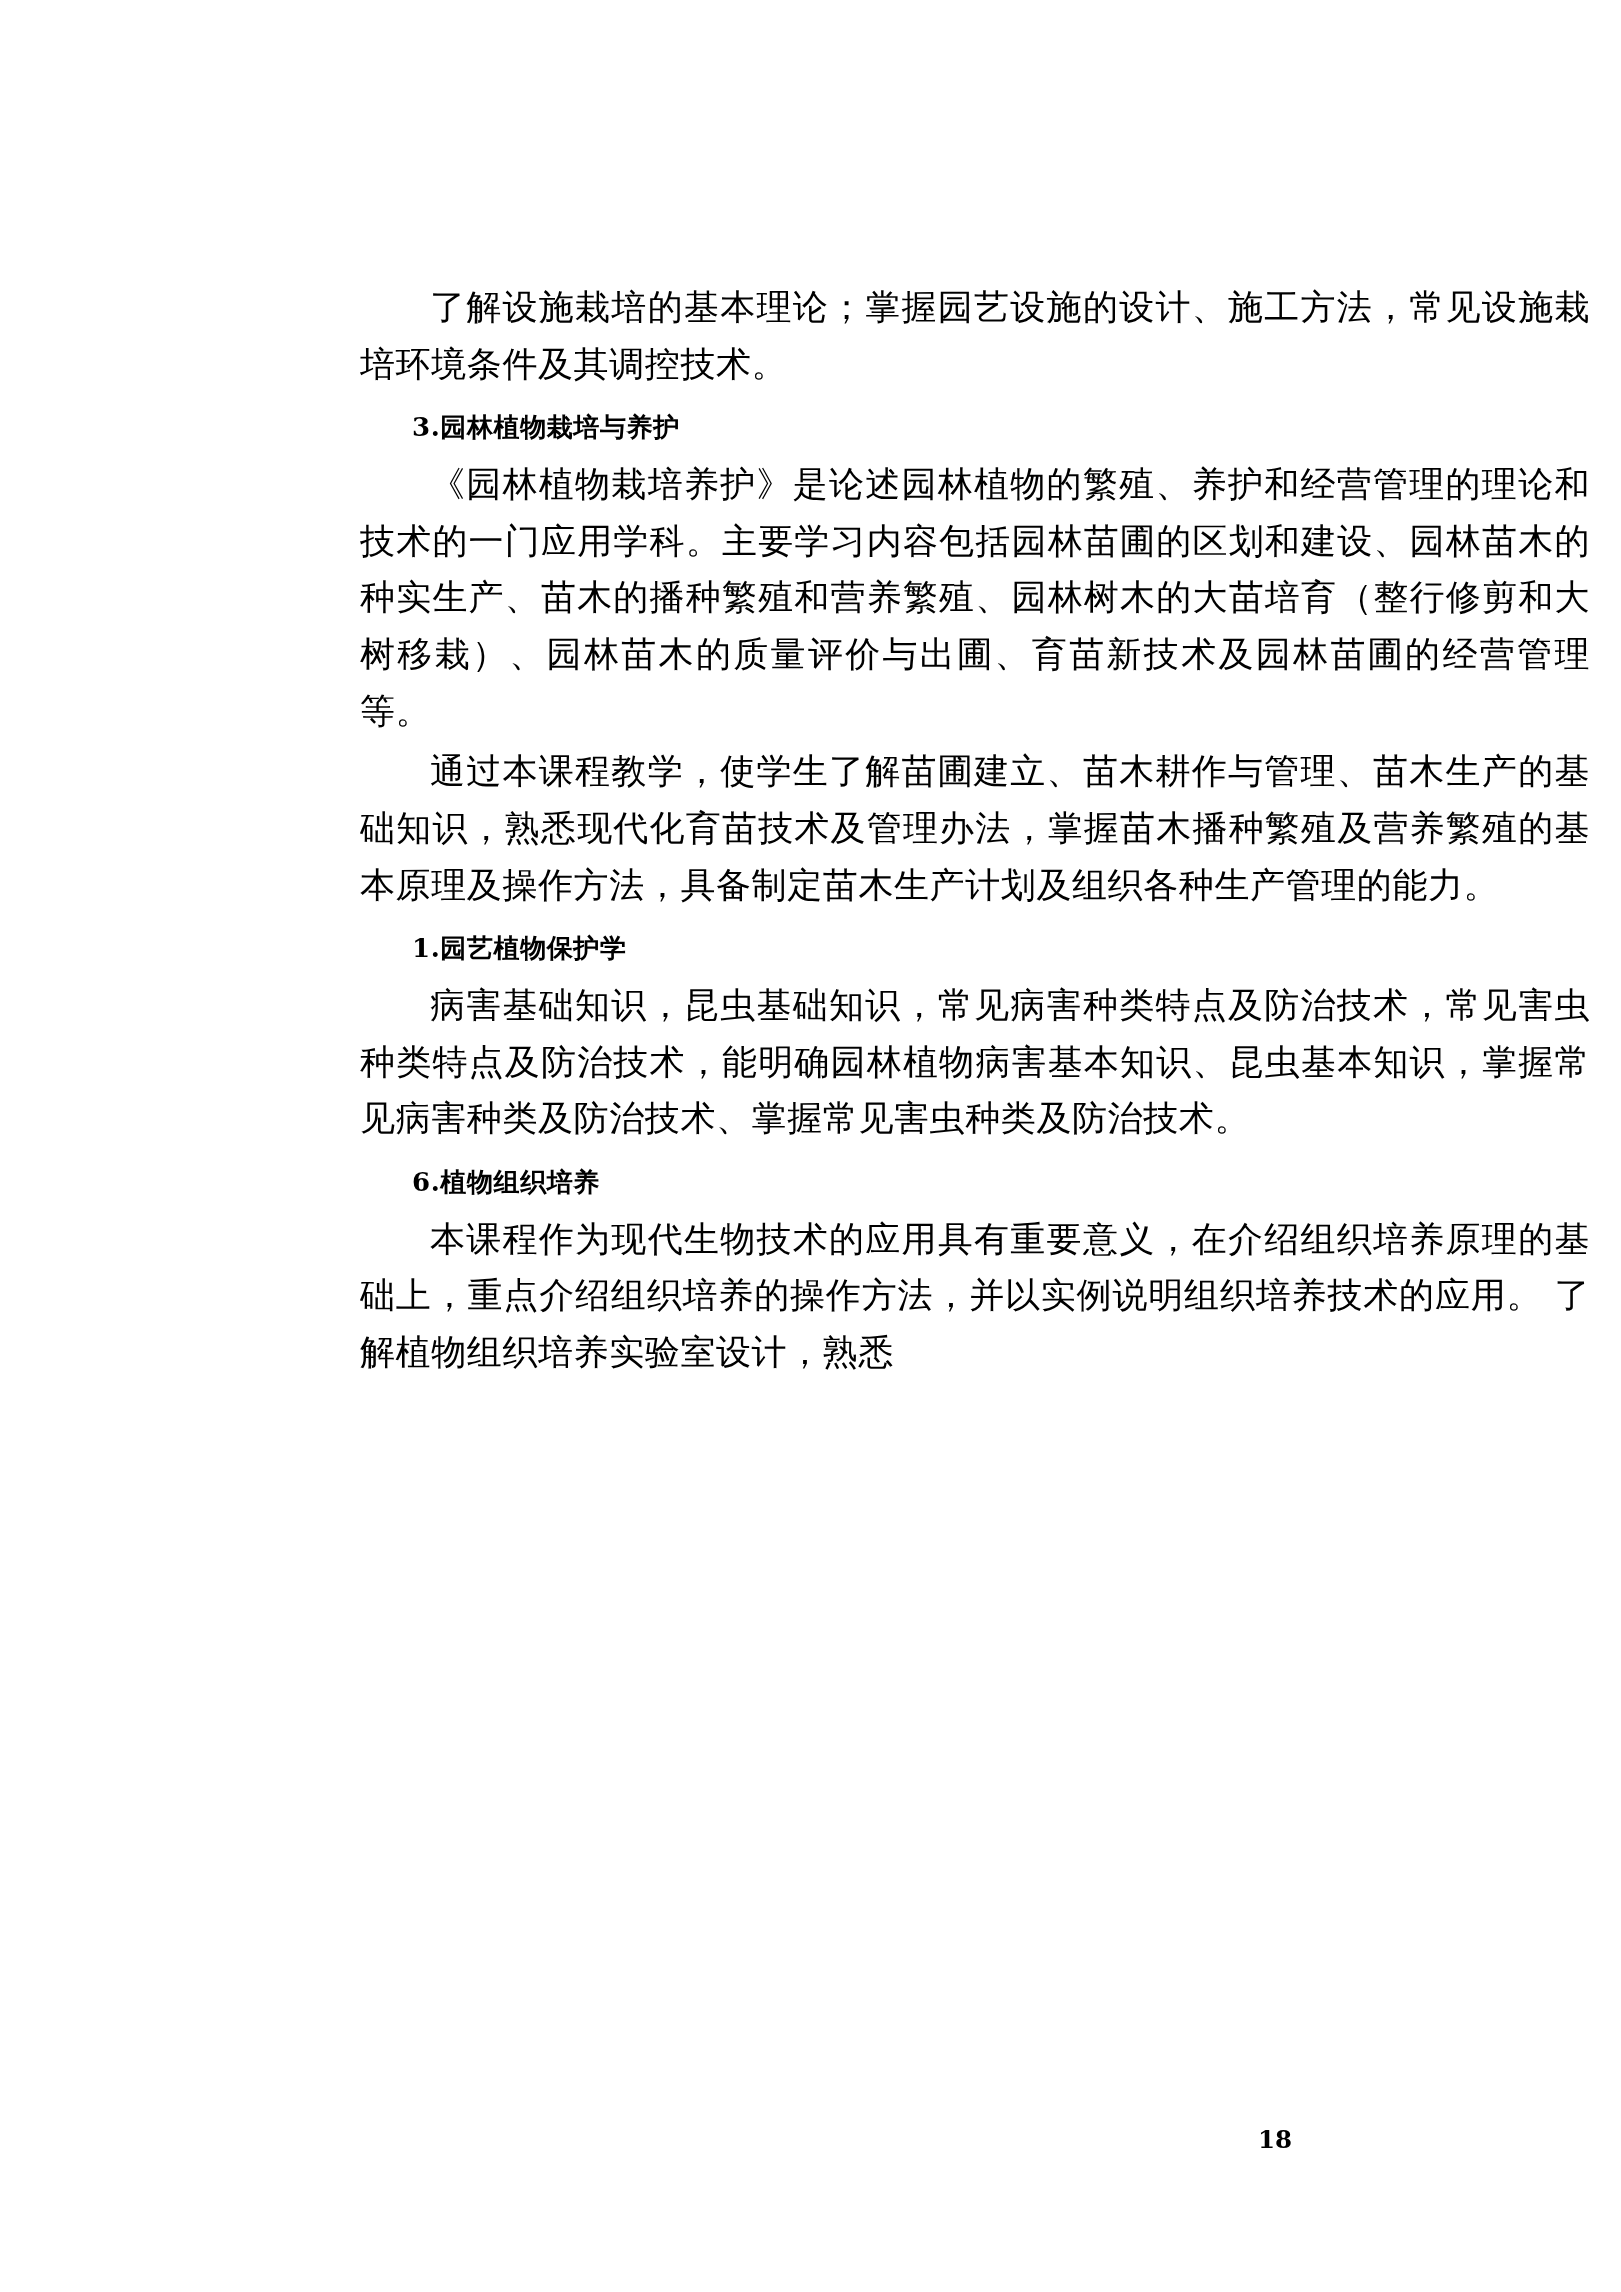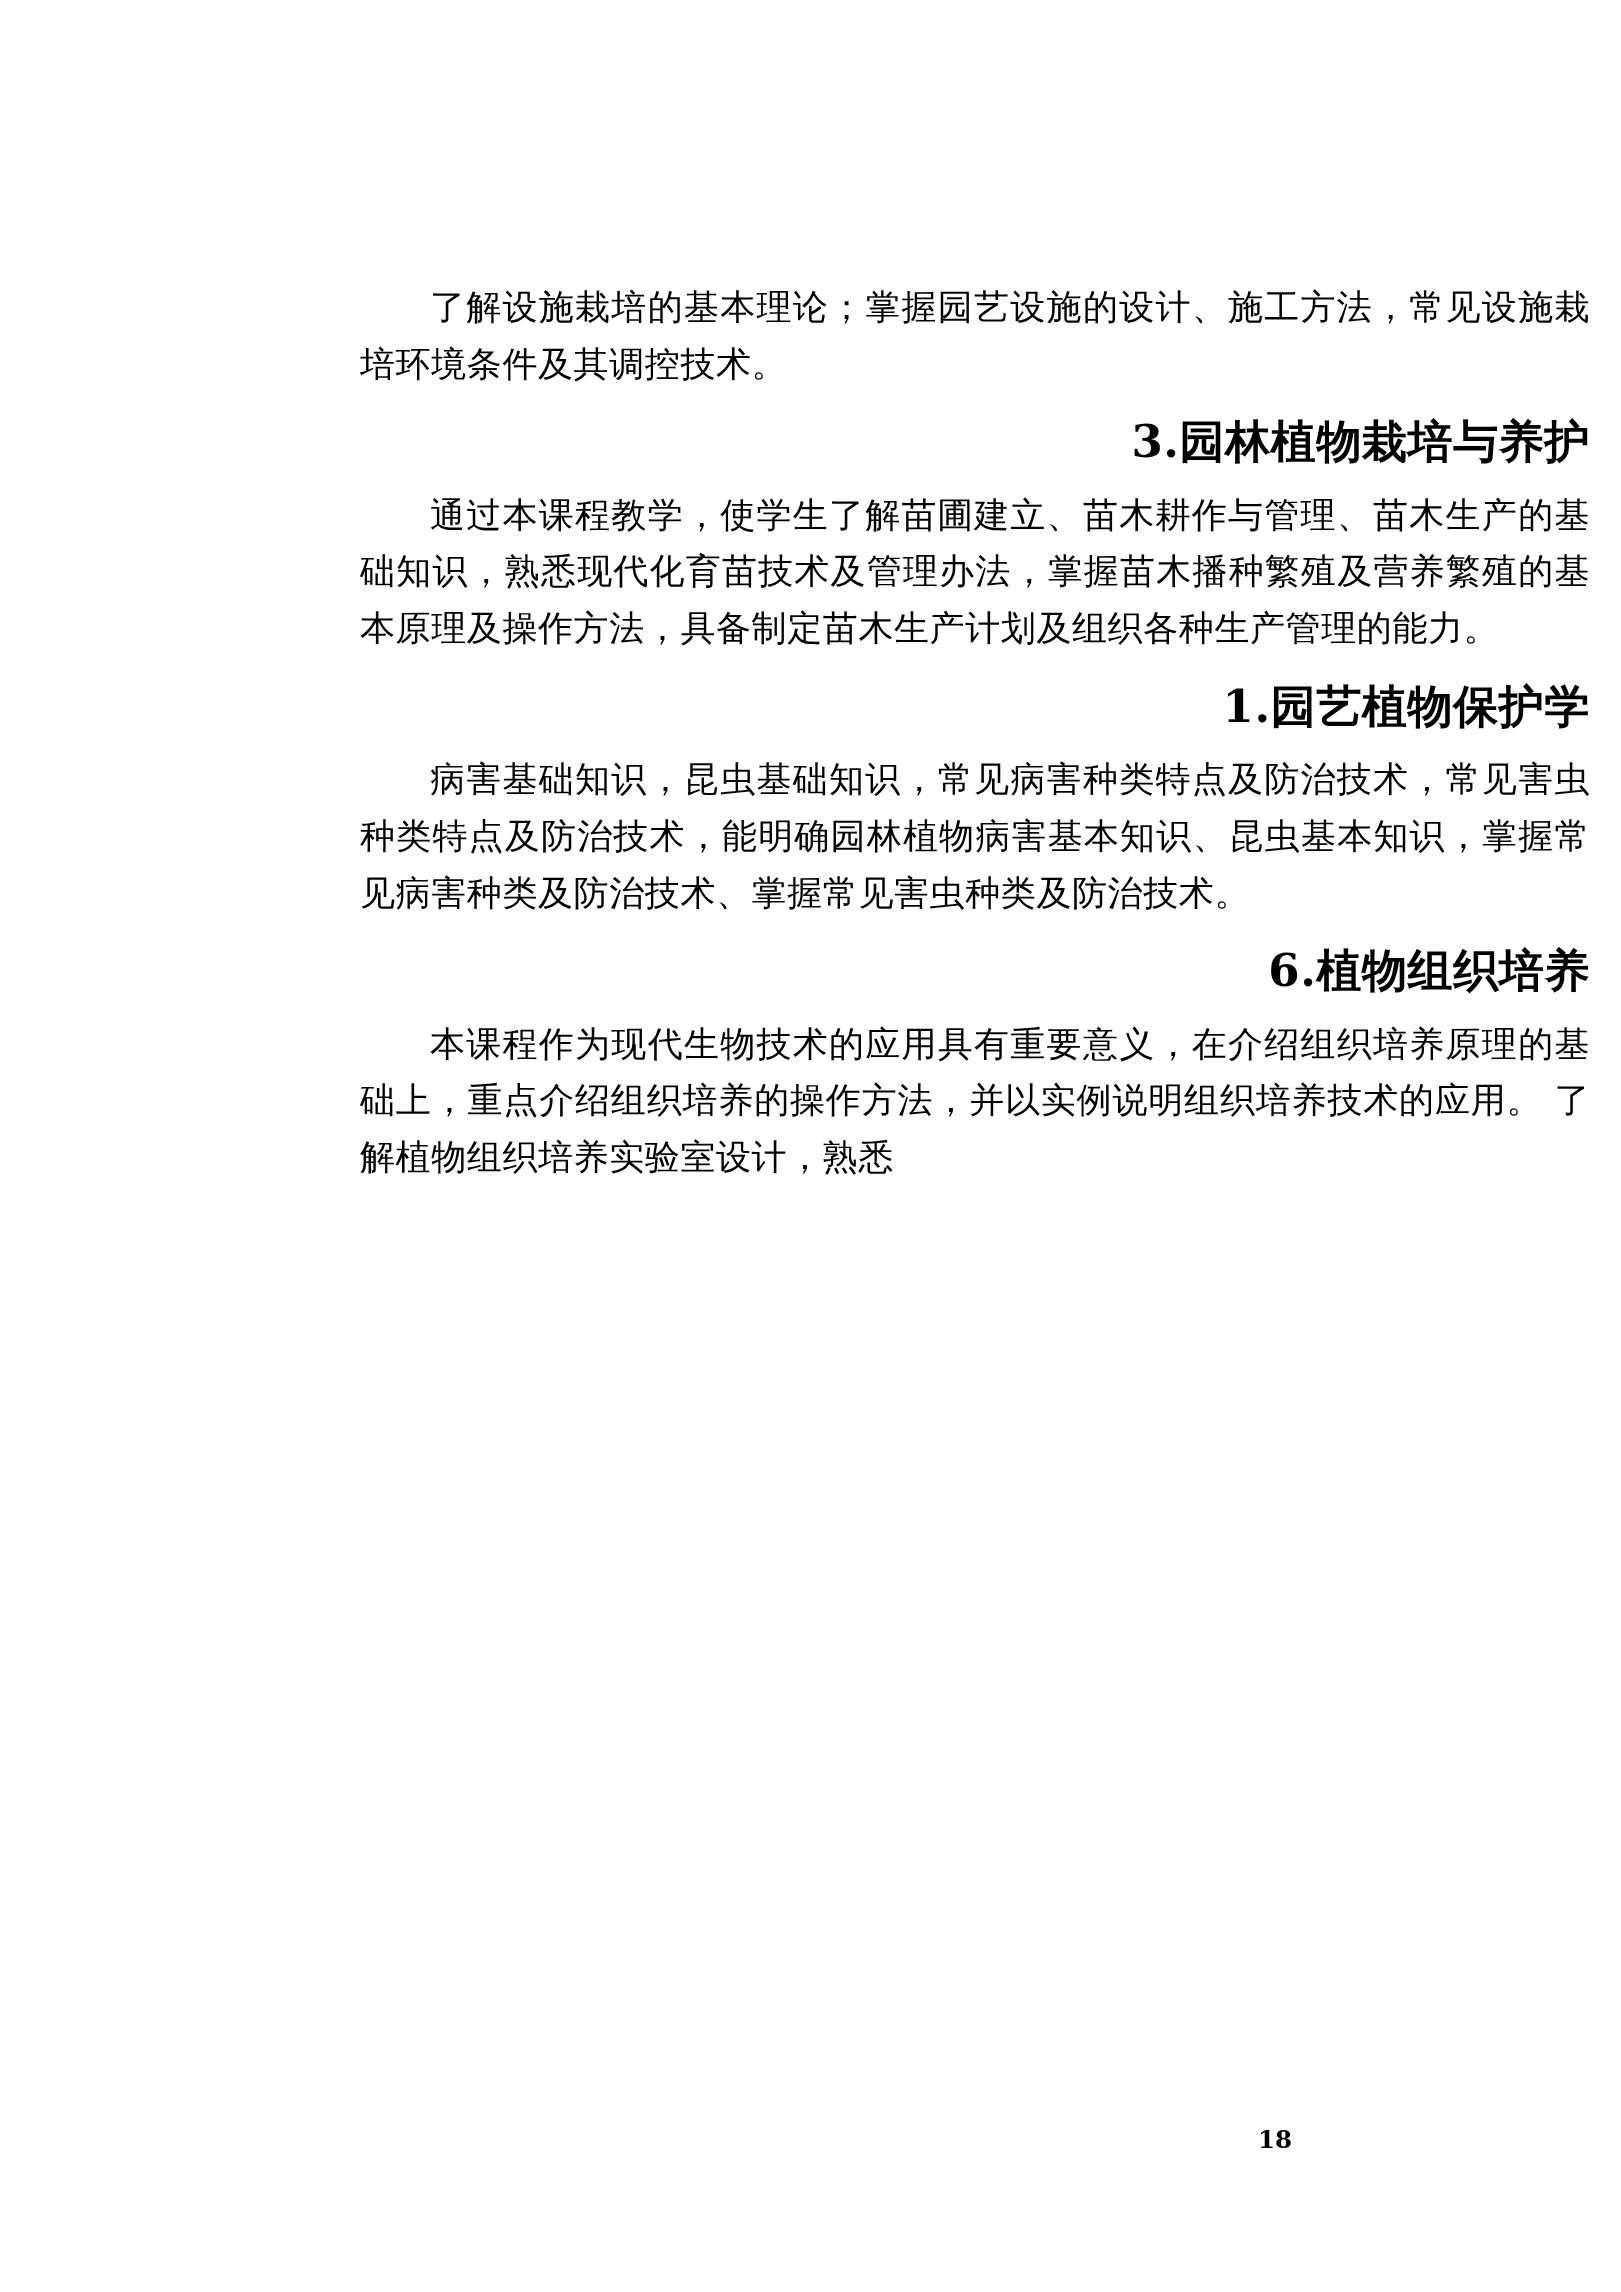--- a/index.html
+++ b/index.html
@@ -28,27 +28,26 @@
     font-size: 35px;
     line-height: 1.62;
     text-align: justify;
     text-justify: inter-ideograph;
     text-indent: 2em;
     letter-spacing: 0.6px;
     font-weight: 400;
   }
   h3.heading {
     margin: 13.7px 0 7.8px 0;
-    font-size: 45px;
+    font-size: 26px;
     line-height: 1.62;
     text-indent: 2em;
     font-weight: 700;
     letter-spacing: 0.6px;
     font-family: "DejaVu Serif", "Liberation Serif", serif;
-    text-align: right;
   }
   .page-number {
     position: absolute;
     right: 165px;
     bottom: 139px;
     font-size: 24.5px;
     font-family: "DejaVu Serif", "Liberation Serif", serif;
     color: #000000;
     font-weight: bold;
   }
@@ -57,20 +56,21 @@
 <body>
 
 <div class="page">
 
   <div class="content">
 
     <p class="body-text">了解设施栽培的基本理论；掌握园艺设施的设计、施工方法，常见设施栽培环境条件及其调控技术。</p>
 
     <h3 class="heading">3.园林植物栽培与养护</h3>
 
+    <p class="body-text">《园林植物栽培养护》是论述园林植物的繁殖、养护和经营管理的理论和技术的一门应用学科。主要学习内容包括园林苗圃的区划和建设、园林苗木的种实生产、苗木的播种繁殖和营养繁殖、园林树木的大苗培育（整行修剪和大树移栽）、园林苗木的质量评价与出圃、育苗新技术及园林苗圃的经营管理等。</p>
 
 
     <p class="body-text">通过本课程教学，使学生了解苗圃建立、苗木耕作与管理、苗木生产的基础知识，熟悉现代化育苗技术及管理办法，掌握苗木播种繁殖及营养繁殖的基本原理及操作方法，具备制定苗木生产计划及组织各种生产管理的能力。</p>
 
     <h3 class="heading">1.园艺植物保护学</h3>
 
     <p class="body-text">病害基础知识，昆虫基础知识，常见病害种类特点及防治技术，常见害虫种类特点及防治技术，能明确园林植物病害基本知识、昆虫基本知识，掌握常见病害种类及防治技术、掌握常见害虫种类及防治技术。</p>
 
     <h3 class="heading">6.植物组织培养</h3>
 

